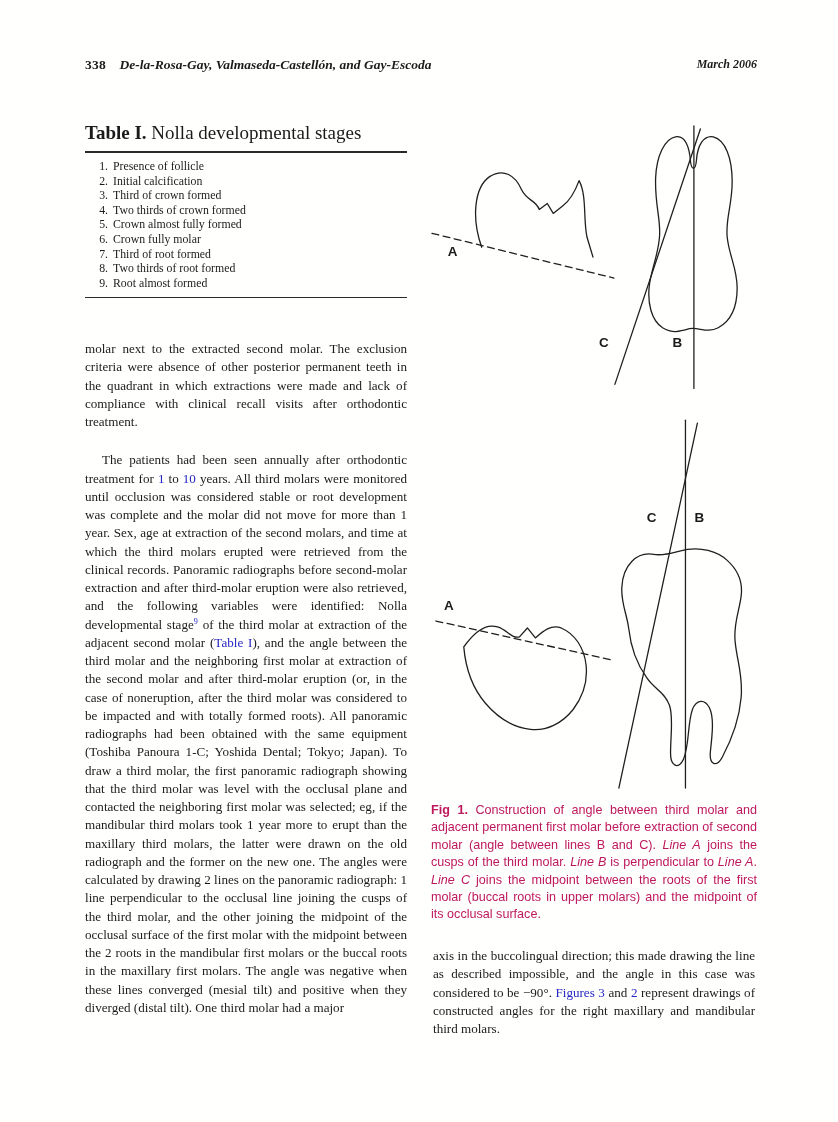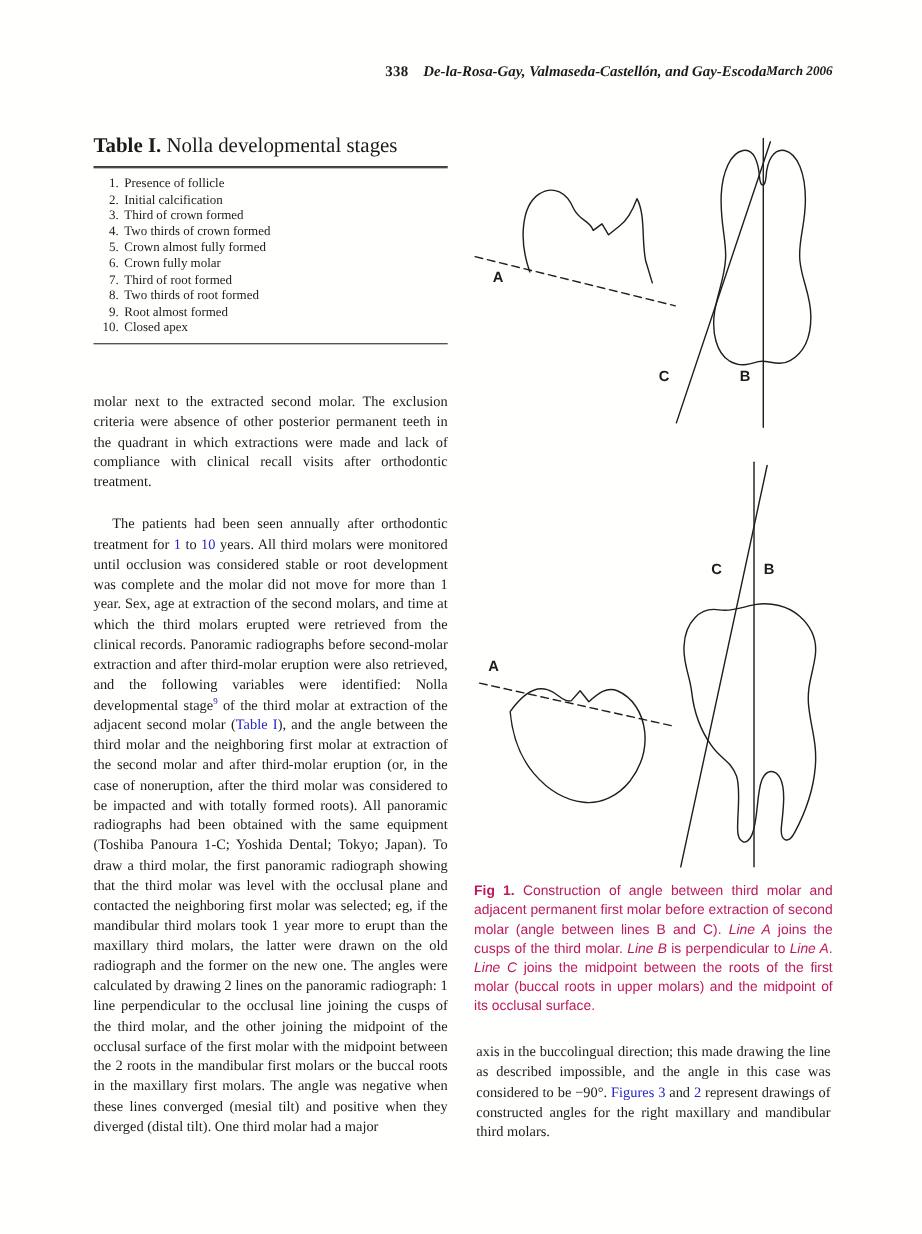--- a/index.html
+++ b/index.html
@@ -4,39 +4,39 @@
 <style>
   * { margin:0; padding:0; box-sizing:border-box; }
   html,body { background:#ffffff; }
   .page {
     position:relative; width:838px; height:1122px; background:#fffffe;
     font-family:"Liberation Serif", serif; color:#1b1b1b; overflow:hidden;
   }
   
   .running-head {
     position:absolute; top:57px; left:85px; width:672px;
-    display:flex; justify-content:flex-end; align-items:flex-start;
+    display:flex; justify-content:space-between; align-items:flex-start;
   }
   .rh-left { font-size:13.5px; white-space:nowrap; }
   .rh-pageno { font-weight:bold; letter-spacing:0.3px; }
   .rh-authors { font-style:italic; font-weight:600; margin-left:10px; }
   .rh-right { text-align:right; font-style:italic; font-weight:600; font-size:12px; line-height:15.5px; }
   
   .table-block { position:absolute; top:122px; left:85px; width:322px; }
   .table-title { font-size:19px; margin-bottom:7px; }
   .table-label { font-weight:bold; }
   .rule { border:0; border-top:1px solid #2a2a2a; }
   .rule.thick { border-top-width:1.5px; }
   .table-colhead { font-style:italic; font-size:11.6px; padding:5px 1px 4px; }
   .table-rows { padding:6px 0 7px; }
   .trow { font-size:11.8px; line-height:14.6px; display:flex; }
   .tnum { width:23px; text-align:right; margin-right:5px; flex:none; }
   
   .body-left {
-    position:absolute; top:356px; left:85px; width:322px;
+    position:absolute; top:340px; left:85px; width:322px;
     font-size:13.1px; line-height:18.25px; text-align:justify;
   }
   .body-left p + p { text-indent:17px;margin-top:20px; }
   .body-right-par {
     position:absolute; top:947px; left:433px; width:322px;
     font-size:13.1px; line-height:18.25px; text-align:justify;
   }
   .link { color:#2525c4; }
   .it { font-style:italic; }
   .bd { font-weight:bold; }
@@ -104,24 +104,20 @@
           <span>Third of root formed</span>
         </div>
         <div class="trow">
           <span class="tnum">8.</span>
           <span>Two thirds of root formed</span>
         </div>
         <div class="trow">
           <span class="tnum">9.</span>
           <span>Root almost formed</span>
         </div>
-        <div class="trow">
-          <span class="tnum">10.</span>
-          <span>Closed apex</span>
-        </div>
       </div>
     <hr class="rule">
   </div>
 
   <div class="body-left">
     <p>molar next to the extracted second molar. The exclusion criteria were absence of other posterior permanent teeth in the quadrant in which extractions were made and lack of compliance with clinical recall visits after orthodontic treatment.</p>
     <p>The patients had been seen annually after orthodontic treatment for <span class="link">1</span> to <span class="link">10</span> years. All third molars were monitored until occlusion was considered stable or root development was complete and the molar did not move for more than 1 year. Sex, age at extraction of the second molars, and time at which the third molars erupted were retrieved from the clinical records. Panoramic radiographs before second-molar extraction and after third-molar eruption were also retrieved, and the following variables were identified: Nolla developmental stage<sup class="link">9</sup> of the third molar at extraction of the adjacent second molar (<span class="link">Table I</span>), and the angle between the third molar and the neighboring first molar at extraction of the second molar and after third-molar eruption (or, in the case of noneruption, after the third molar was considered to be impacted and with totally formed roots). All panoramic radiographs had been obtained with the same equipment (Toshiba Panoura 1-C; Yoshida Dental; Tokyo; Japan). To draw a third molar, the first panoramic radiograph showing that the third molar was level with the occlusal plane and contacted the neighboring first molar was selected; eg, if the mandibular third molars took 1 year more to erupt than the maxillary third molars, the latter were drawn on the old radiograph and the former on the new one. The angles were calculated by drawing 2 lines on the panoramic radiograph: 1 line perpendicular to the occlusal line joining the cusps of the third molar, and the other joining the midpoint of the occlusal surface of the first molar with the midpoint between the 2 roots in the mandibular first molars or the buccal roots in the maxillary first molars. The angle was negative when these lines converged (mesial tilt) and positive when they diverged (distal tilt). One third molar had a major</p>
   </div>
 
   <div class="figure-block">

